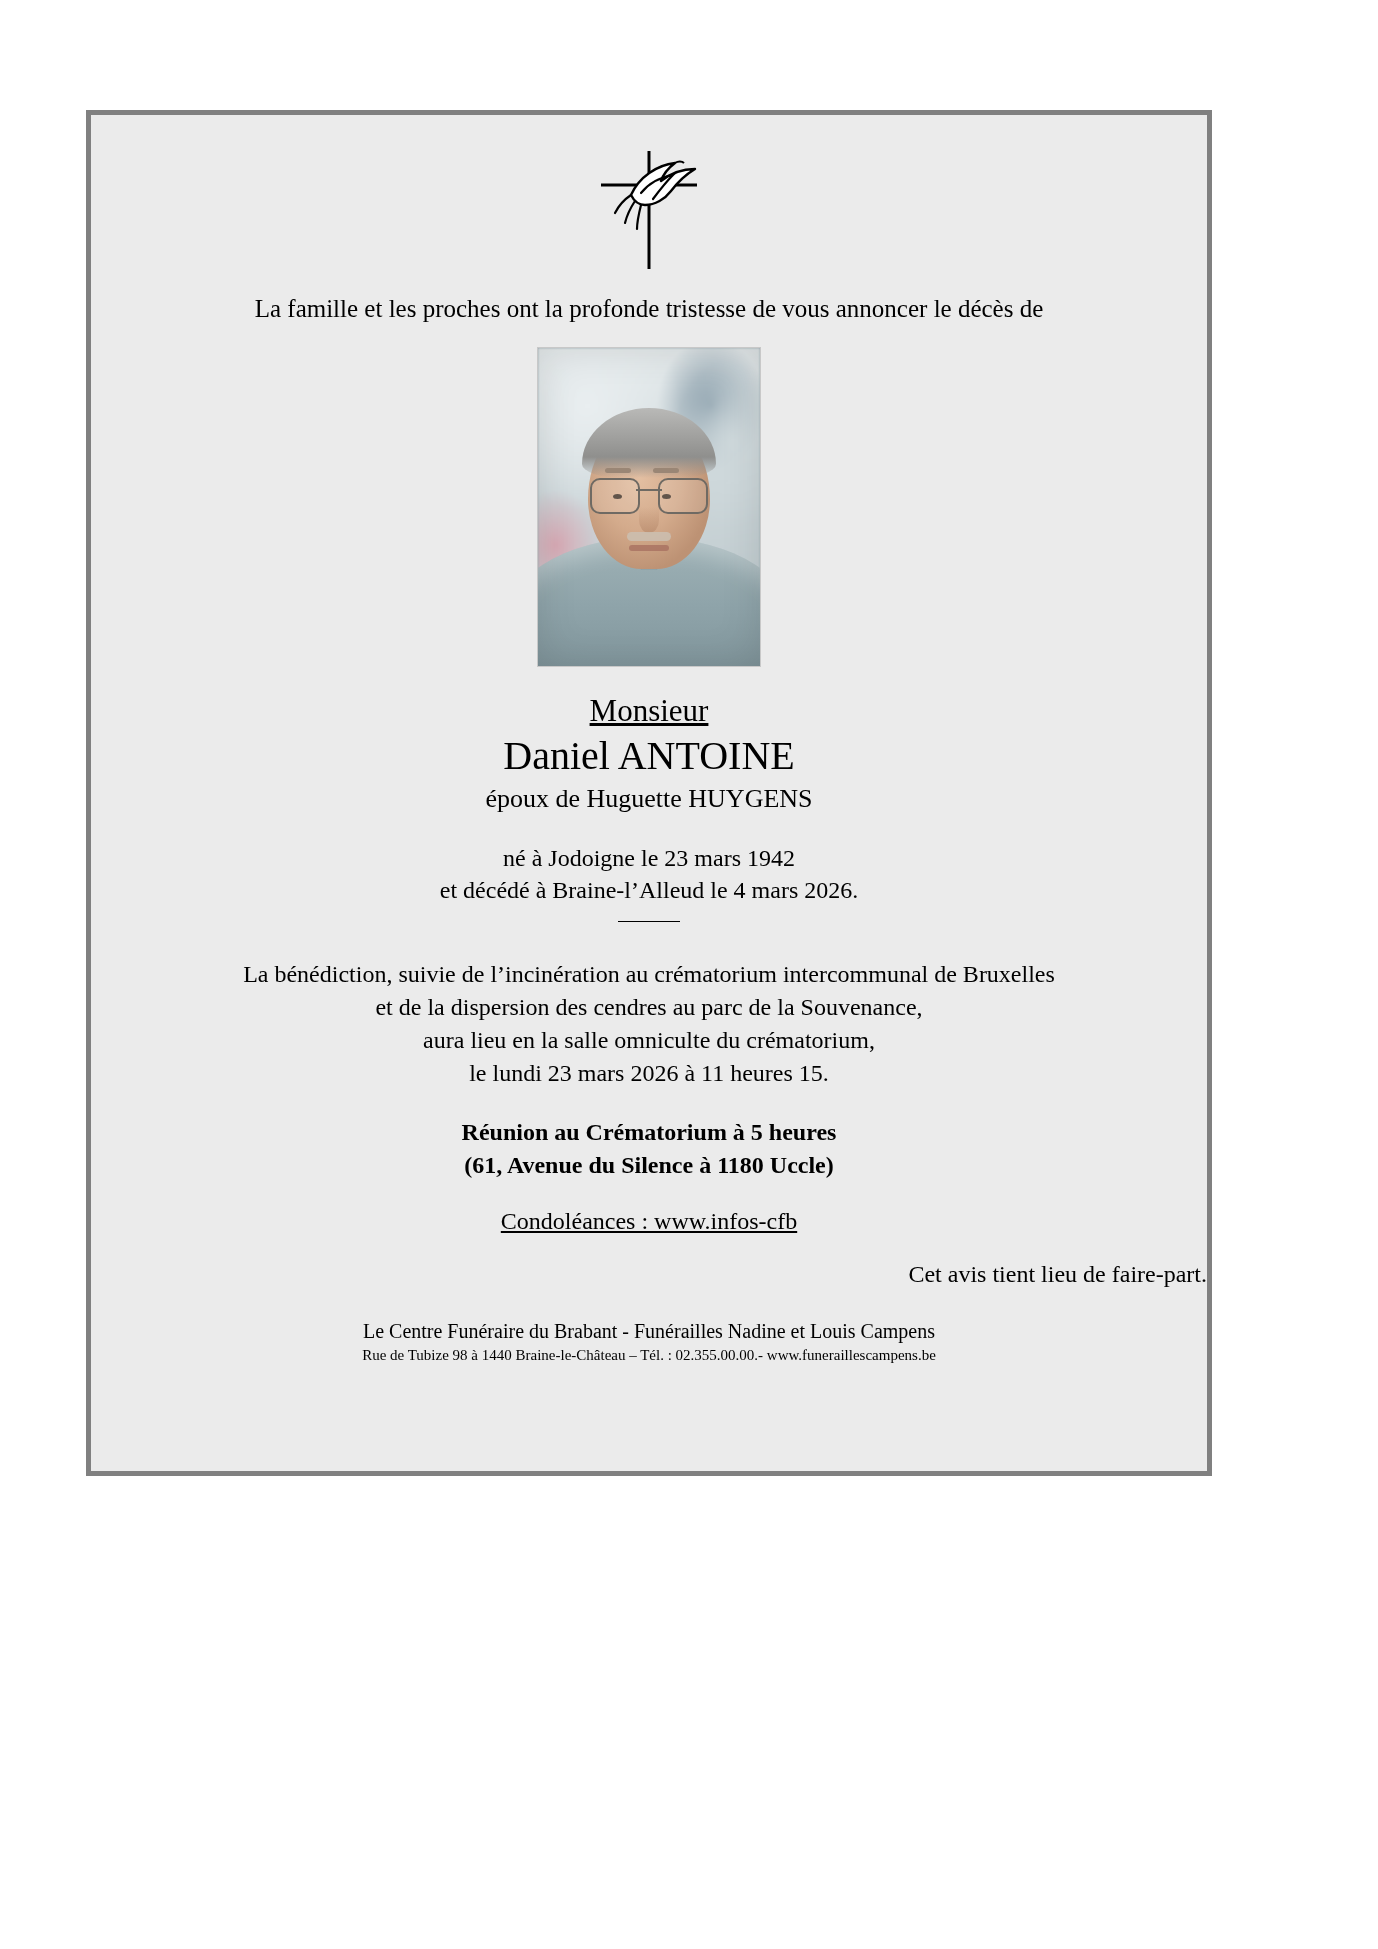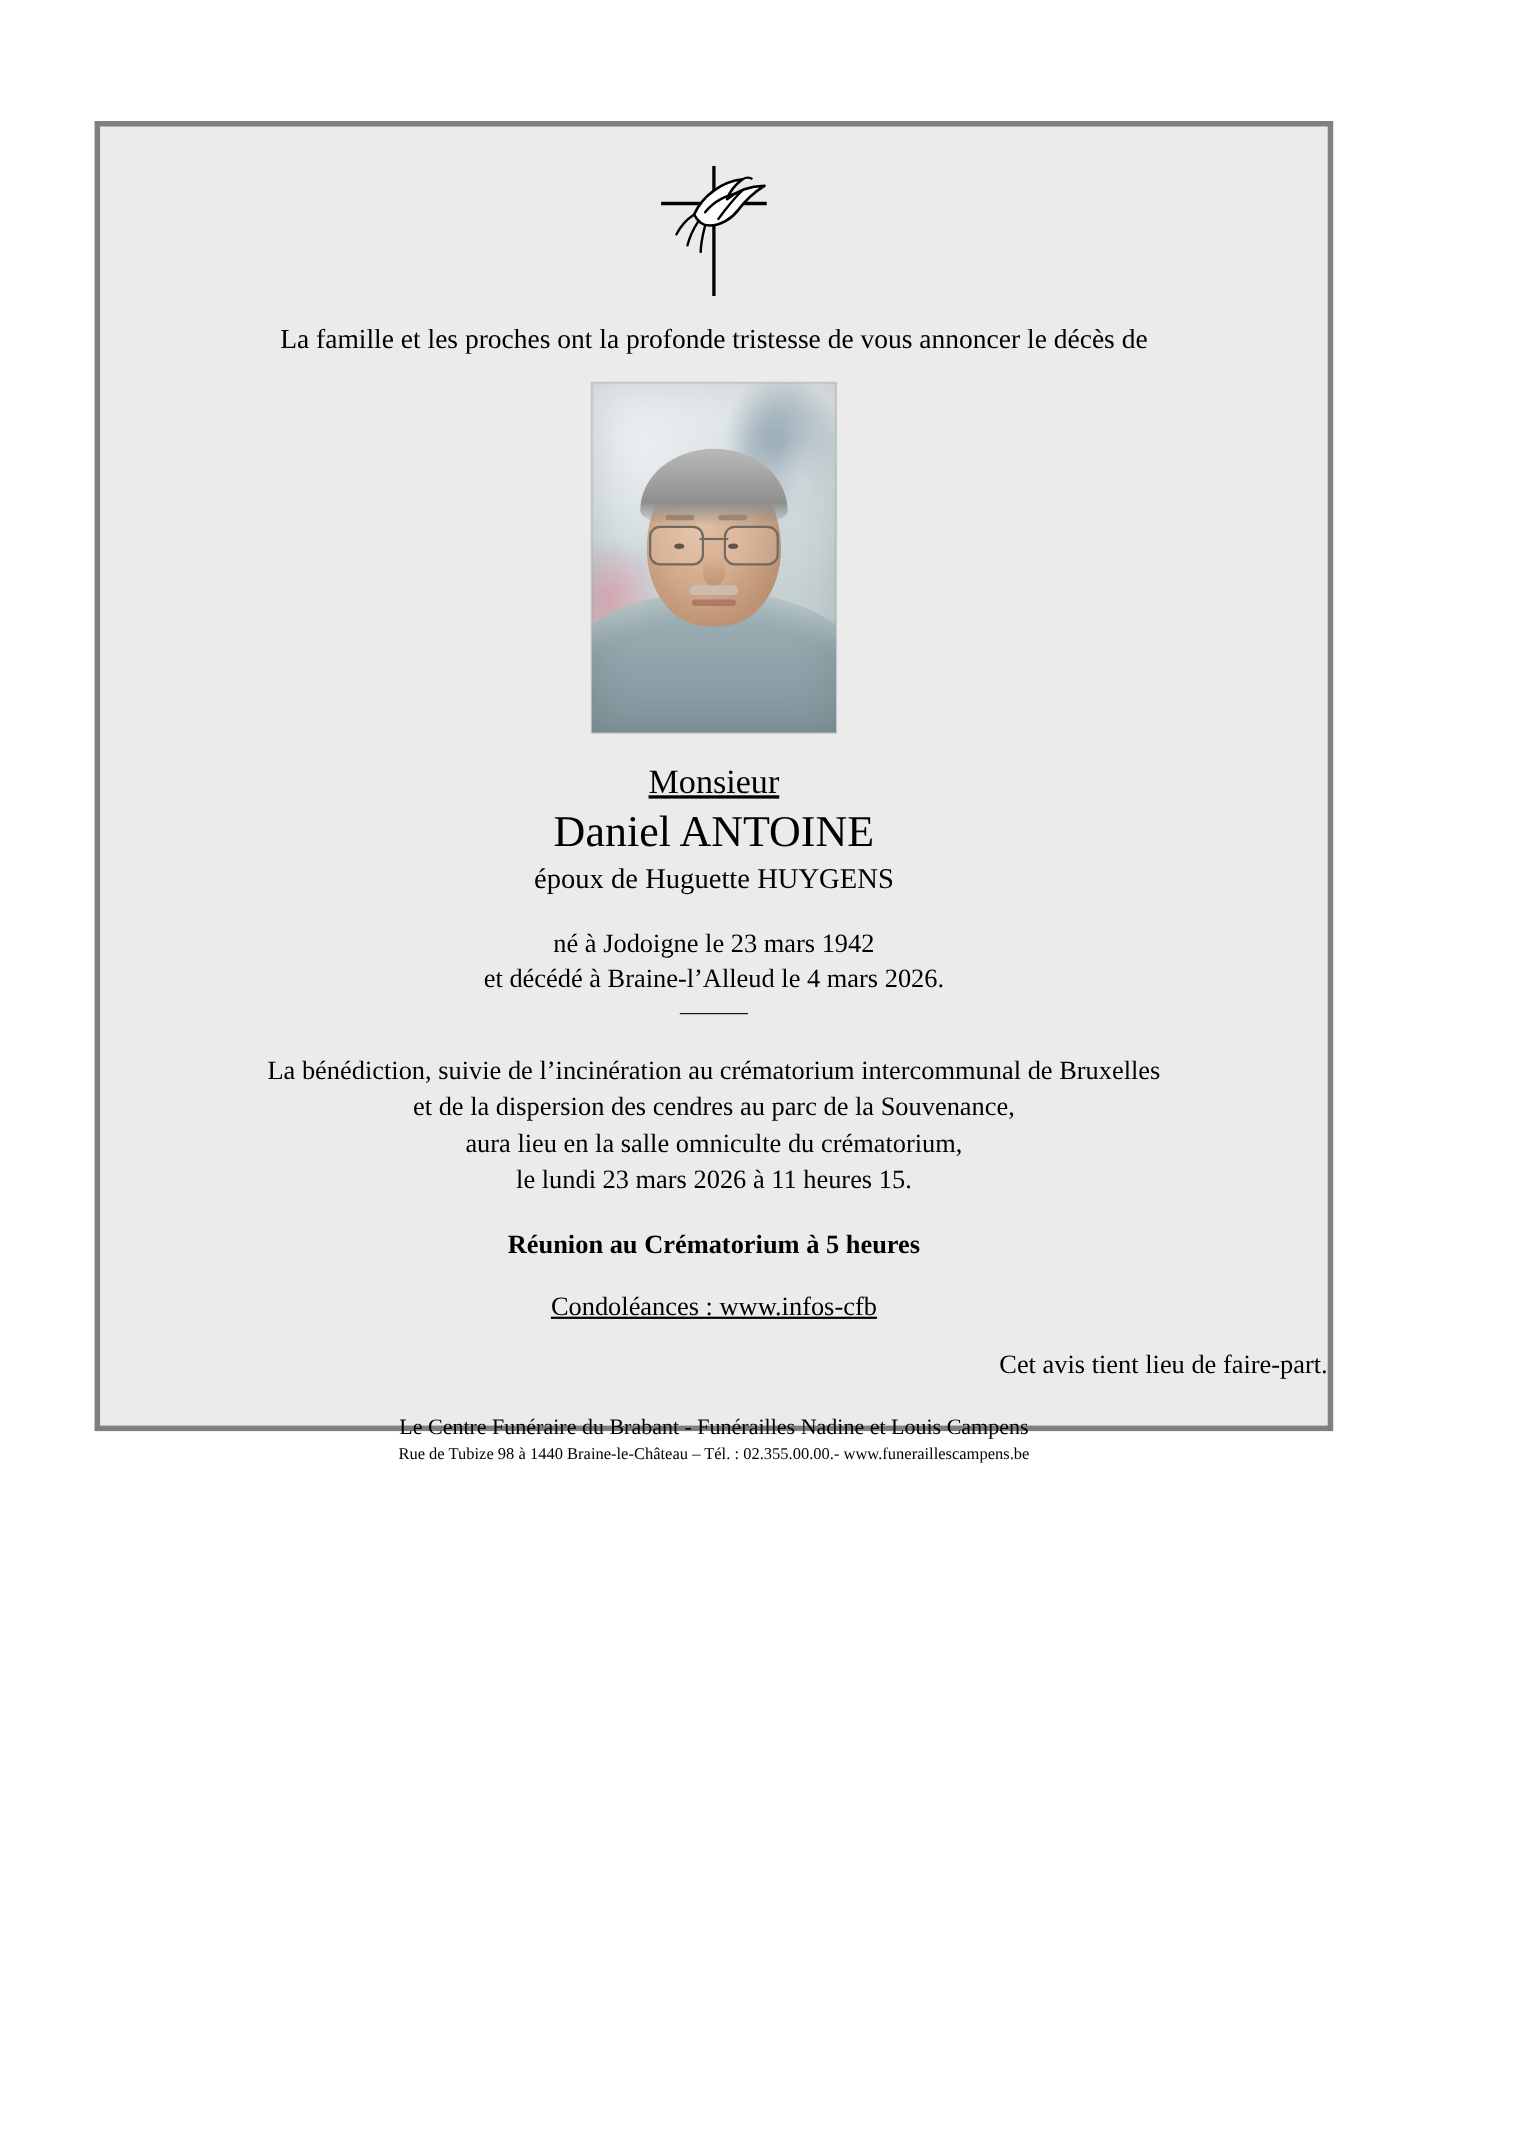--- a/index.html
+++ b/index.html
@@ -13,21 +13,21 @@
     font-family: "Liberation Serif", serif;
     color: #000000;
     position: relative;
   }
 
   .card {
     position: absolute;
     left: 86px;
     top: 110px;
     width: 1126px;
-    height: 1191px;
+    height: 1366px;
     background: #ebebeb;
     border: 5px solid #808080;
     box-sizing: border-box;
   }
 
   .inner {
     position: absolute;
     left: 0; top: 0; right: 0; bottom: 0;
     text-align: center;
   }
@@ -347,20 +347,21 @@
 
     <div class="ceremony">
       <div>La bénédiction, suivie de l’incinération au crématorium intercommunal de Bruxelles</div>
       <div>et de la dispersion des cendres au parc de la Souvenance,</div>
       <div>aura lieu en la salle omniculte du crématorium,</div>
       <div class="bold">le lundi 23 mars 2026 à 11 heures 15.</div>
     </div>
 
     <div class="gather">
       <div>Réunion au Crématorium à 5 heures</div>
+      <div>(61, Avenue du Silence à 1180 Uccle)</div>
     </div>
 
     <div class="condol">Condoléances : www.infos-cfb</div>
 
     <div class="faire-part">Cet avis tient lieu de faire-part.</div>
 
     <div class="footer">
       <div class="footer-1">Le Centre Funéraire du Brabant - Funérailles Nadine et Louis Campens</div>
       <div class="footer-2">Rue de Tubize 98 à 1440 Braine-le-Château – Tél. : 02.355.00.00.- www.funeraillescampens.be</div>
     </div>

